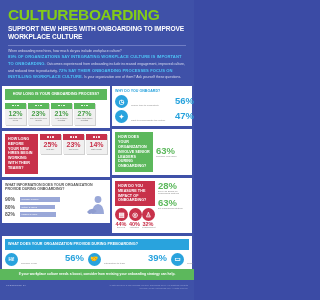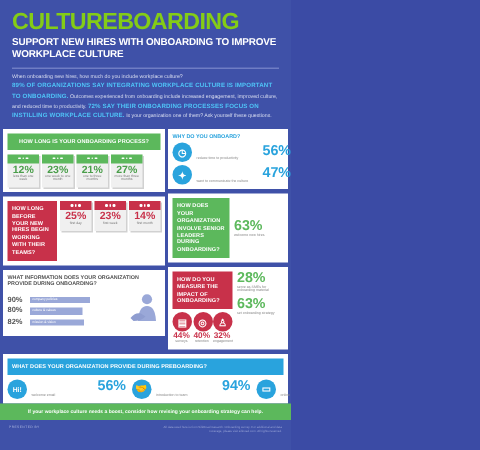--- a/index.html
+++ b/index.html
@@ -289,21 +289,21 @@
       <div class="stat" style="flex:1;">
         <div class="ico blue" style="font-size:4.5px;">Hi!</div>
         <div>
           <div class="stat-num blue-num">56%</div>
           <div class="stat-cap">welcome email</div>
         </div>
       </div>
       <div class="stat" style="flex:1;">
         <div class="ico blue">🤝</div>
         <div>
-          <div class="stat-num blue-num">94%</div>
+          <div class="stat-num blue-num">39%</div>
           <div class="stat-cap">introduction to team</div>
         </div>
       </div>
       <div class="stat" style="flex:1;">
         <div class="ico blue">▭</div>
         <div>
           <div class="stat-num blue-num">27%</div>
           <div class="stat-cap">online portal access</div>
         </div>
       </div>

